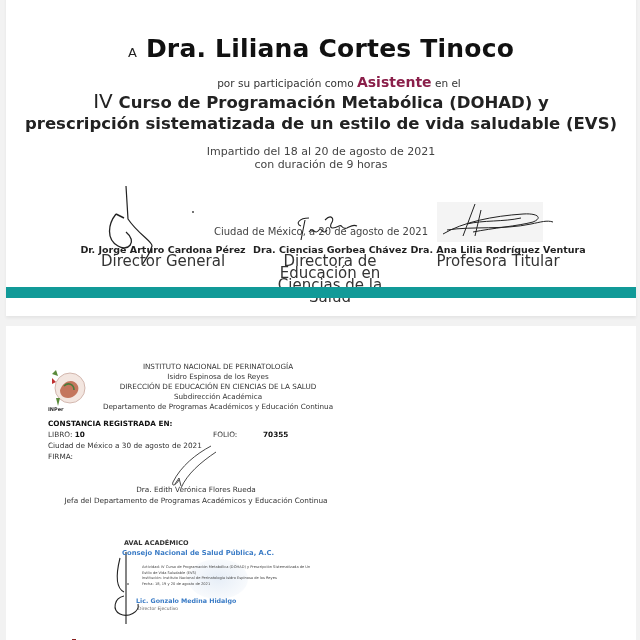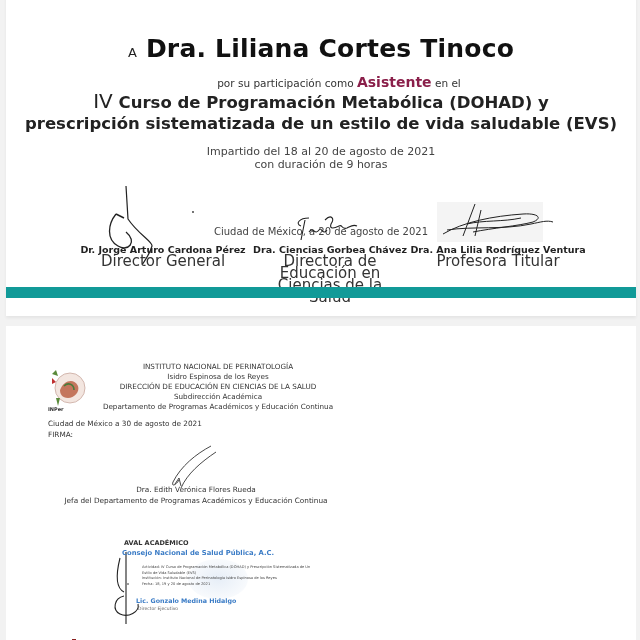--- a/index.html
+++ b/index.html
@@ -146,20 +146,27 @@
     <div class="inst-lines">
       <div>INSTITUTO NACIONAL DE PERINATOLOGÍA</div>
       <div>Isidro Espinosa de los Reyes</div>
       <div>DIRECCIÓN DE EDUCACIÓN EN CIENCIAS DE LA SALUD</div>
       <div>Subdirección Académica</div>
       <div>Departamento de Programas Académicos y Educación Continua</div>
     </div>
   </div>
 
   <div class="registry">
+    <div class="heading">CONSTANCIA REGISTRADA EN:</div>
+    <div class="row">
+      <span>LIBRO:</span>
+      <b>10</b>
+      <span class="folio-label">FOLIO:</span>
+      <span class="folio-value">70355</span>
+    </div>
     <div>Ciudad de México a 30 de agosto de 2021</div>
     <div>FIRMA:</div>
   </div>
 
   <div class="registry-sig">
     <svg width="80" height="50" viewBox="0 0 80 50">
       <path d="M50 2 C35 10 20 22 12 38 C10 44 16 40 18 36 M55 8 C40 18 26 30 20 44 M14 40 L18 34 L20 42" stroke="#333" stroke-width="0.9" fill="none"></path>
     </svg>
   </div>
 

